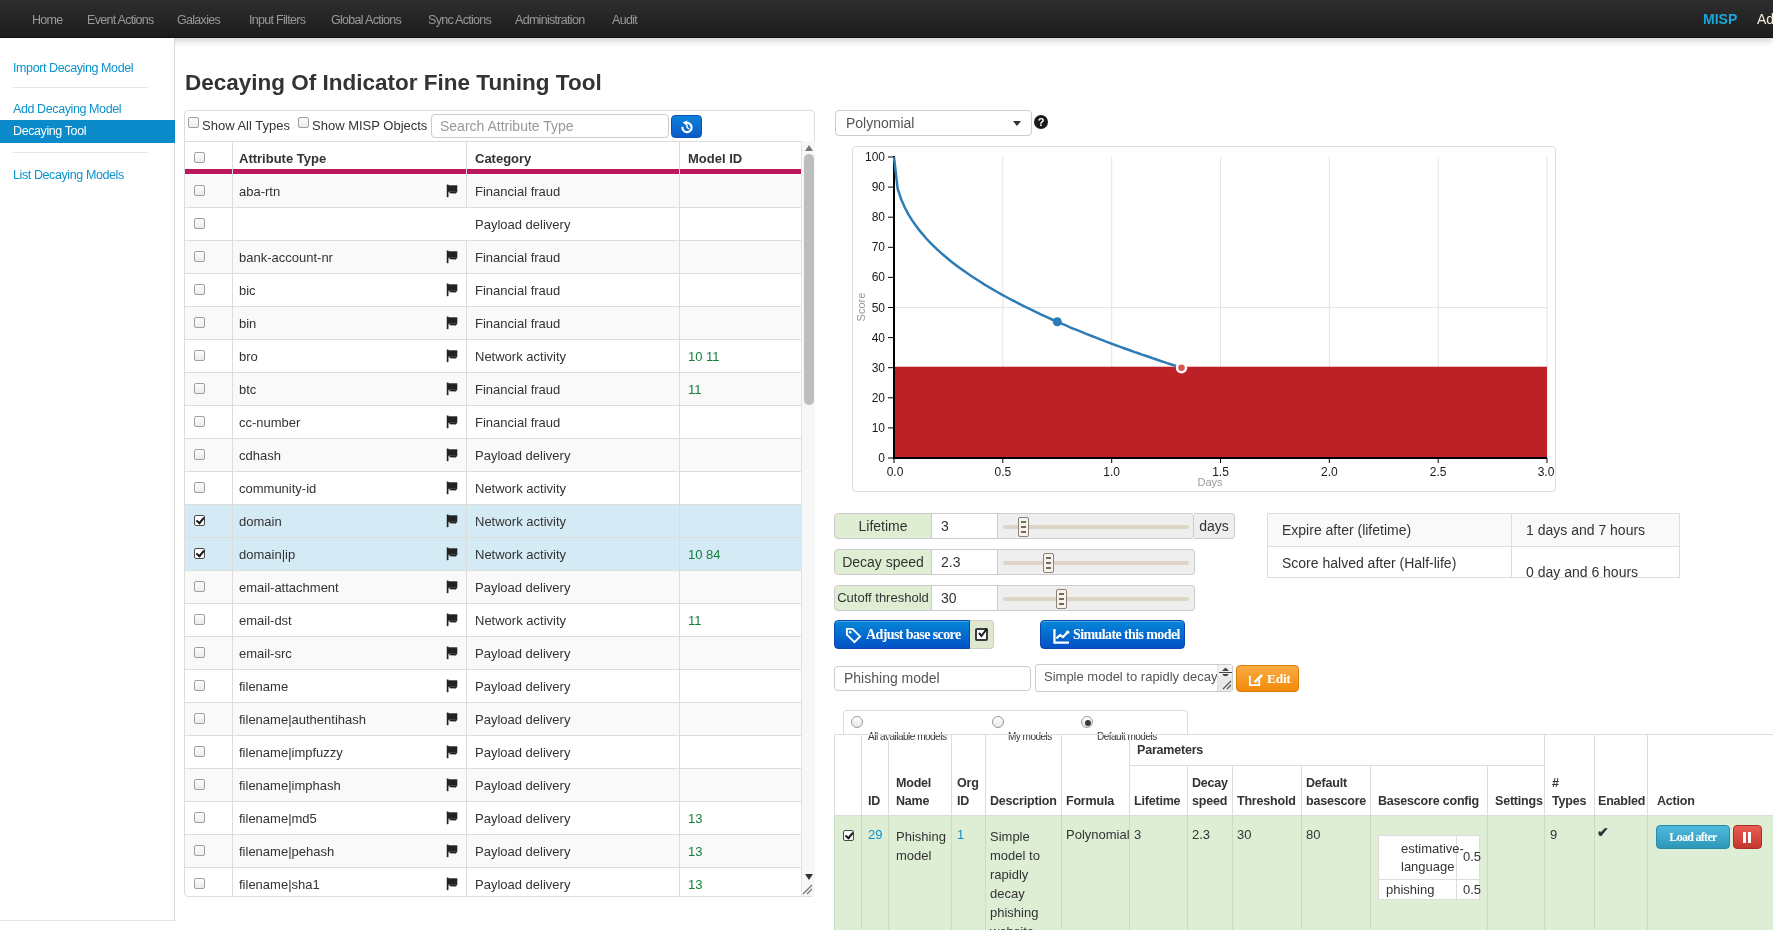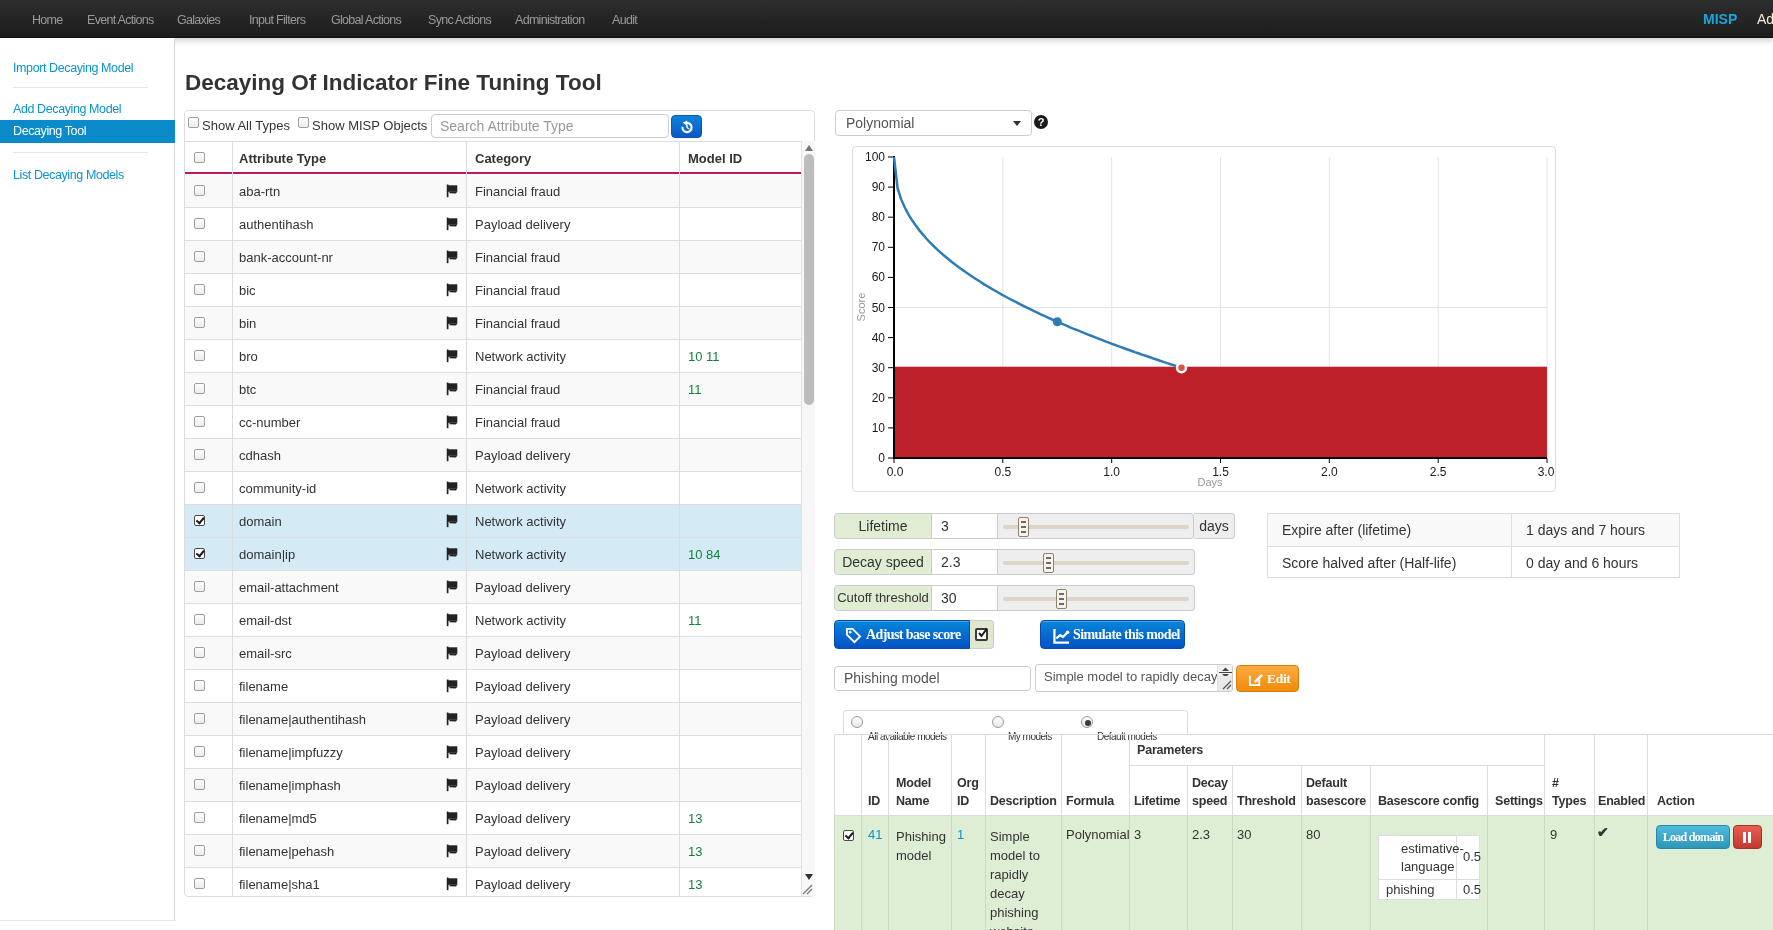--- a/index.html
+++ b/index.html
@@ -34,21 +34,21 @@
 .cb.checked:after { content:""; position:absolute; left:2px; top:2px; width:6px; height:3px; border-left:2px solid #1a1a1a; border-bottom:2px solid #1a1a1a; transform:rotate(-50deg) translateY(-1px); }
 #filterrow { position:absolute; left:0; top:0; width:629px; height:30px; font-size:13px; color:#333; }
 #filterrow .lbl { position:absolute; top:7px; }
 #searchbox { position:absolute; left:246px; top:3px; width:238px; height:24px; border:1px solid #ccc;
   border-radius:4px; font-size:14px; color:#999; padding-left:8px; line-height:22px; background:#fff;}
 #resetbtn { position:absolute; left:486px; top:4px; width:31px; height:23px; border:1px solid #0a53be;
   border-radius:4px; background:linear-gradient(#0f82d8,#0a58c8); text-align:center; }
 
 
 #atable { position:absolute; left:0; top:30px; width:616px; height:755px; overflow:hidden; font-size:13px; color:#333; }
-#atable .hrow { position:absolute; left:0; top:0; width:616px; height:33px; border-top:1px solid #ddd; border-bottom:2px solid #be185d; font-weight:bold; }
+#atable .hrow { position:absolute; left:0; top:0; width:616px; height:33px; border-top:1px solid #ddd; border-bottom:5px solid #be185d; font-weight:bold; }
 #atable .row { position:absolute; left:0; width:616px; height:33px; border-bottom:1px solid #ddd; }
 #atable .row.odd { background:#f9f9f9; }
 #atable .row.sel { background:#d4eaf5; }
 #atable .c1 { position:absolute; left:0; top:0; width:48px; height:33px; border-right:1px solid #ddd; }
 #atable .c1 .cb { position:absolute; left:9px; top:10px; }
 #atable .c2 { position:absolute; left:48px; top:0; width:234px; height:33px; border-right:1px solid #ddd; }
 #atable .c2 .tx { position:absolute; left:6px; top:9px; }
 #atable .c3 { position:absolute; left:282px; top:0; width:213px; height:33px; border-right:1px solid #ddd; }
 #atable .c3 .tx { position:absolute; left:8px; top:9px; }
 #atable .c4 { position:absolute; left:495px; top:0; width:121px; height:33px; }
@@ -214,28 +214,20 @@
           <div class="c3">
             <span class="tx">Financial fraud</span>
           </div>
           <div class="c4">
             <span class="tx"></span>
           </div>
         </div>
 <div class="row" style="top:67px">
           <div class="c1">
             <span class="cb"></span>
-          </div>
-          <div class="c2">
-            <span class="tx">authentihash</span>
-            <svg class="flagic" viewBox="0 0 13 14">
-              <path d="M1.6 0.5 L1.6 13.2" stroke="#222" stroke-width="1.7"></path>
-              <path d="M1.6 1.3 L11.3 1.3 L11.3 7.8 L1.6 7.8 Z" fill="#222"></path>
-              <path d="M3.5 7.8 L11.3 7.8 L9.8 9.6 L3.5 9.2 Z" fill="#222"></path>
-            </svg>
           </div>
           <div class="c3">
             <span class="tx">Payload delivery</span>
           </div>
           <div class="c4">
             <span class="tx"></span>
           </div>
         </div>
 <div class="row odd" style="top:100px">
           <div class="c1">
@@ -740,21 +732,21 @@
   </div>
 </div>
 
 <div id="infotable">
   <div class="r" style="top:0; background:#f9f9f9;">
     <span class="t" style="left:14px;">Expire after (lifetime)</span>
     <span class="t" style="left:258px;">1 days and 7 hours</span>
   </div>
   <div class="r" style="top:32px; border-top:1px solid #ddd;">
     <span class="t" style="left:14px;">Score halved after (Half-life)</span>
-    <span class="t" style="left:258px;">0 day and 6 hours</span>
+    <span class="t" style="left:258px;margin-top:9px;">0 day and 6 hours</span>
   </div>
   <div class="cdiv"></div>
 </div>
 
 <div class="bbtn" id="btn-adjust">
   <svg width="17" height="17" viewBox="0 0 18 18" style="position:absolute;left:10px;top:6px;">
     <path d="M2 2 L8 2 L16 10 L10 16 L2 8 Z" fill="none" stroke="#fff" stroke-width="2"></path>
     <circle cx="5.5" cy="5.5" r="1.4" fill="#fff"></circle>
   </svg>
   <span style="position:absolute;left:31px;top:6px;">Adjust base score</span>
@@ -848,37 +840,37 @@
 <div class="vb" style="left:295px; top:82px; height:114px; background:#c9dcc0;"></div>
 <div class="vb" style="left:353px; top:82px; height:114px; background:#c9dcc0;"></div>
 <div class="vb" style="left:398px; top:82px; height:114px; background:#c9dcc0;"></div>
 <div class="vb" style="left:467px; top:82px; height:114px; background:#c9dcc0;"></div>
 <div class="vb" style="left:536px; top:82px; height:114px; background:#c9dcc0;"></div>
 <div class="vb" style="left:653px; top:82px; height:114px; background:#c9dcc0;"></div>
 <div class="vb" style="left:710px; top:82px; height:114px; background:#c9dcc0;"></div>
 <div class="vb" style="left:760px; top:82px; height:114px; background:#c9dcc0;"></div>
 <div class="vb" style="left:813px; top:82px; height:114px; background:#c9dcc0;"></div>
 <span class="cb checked" style="position:absolute; left:9px; top:96px;"></span>
-<a class="t" style="left:34px; top:93px;">41</a>
+<a class="t" style="left:34px; top:93px;">29</a>
 <span class="t" style="left:62px; top:93px; width:50px; line-height:19px;">Phishing model</span>
 <a class="t" style="left:123px; top:93px;">1</a>
 <span class="t" style="left:156px; top:93px; width:62px; line-height:19px;">Simple model to rapidly decay phishing website.</span>
 <span class="t" style="left:232px; top:93px;">Polynomial</span>
 <span class="t" style="left:300px; top:93px;">3</span>
 <span class="t" style="left:358px; top:93px;">2.3</span>
 <span class="t" style="left:403px; top:93px;">30</span>
 <span class="t" style="left:472px; top:93px;">80</span>
 <div class="nested">
         <div class="h"></div>
         <div class="v"></div>
 <span class="t" style="left:22px; top:4px; width:66px; line-height:18px;">estimative-language</span>
 <span class="t" style="left:84px; top:13px;">0.5</span>
 <span class="t" style="left:7px; top:46px;">phishing</span>
 <span class="t" style="left:84px; top:46px;">0.5</span>
       </div>
 <span class="t" style="left:716px; top:93px;">9</span>
 <span class="t" style="left:763px; top:90px; font-size:14px; font-weight:bold;">✔</span>
-<div id="btn-load">Load domain</div>
+<div id="btn-load">Load after</div>
 <div id="btn-pause"></div>
 </div>
 
 <div style="position:absolute;left:0;top:920px;width:176px;height:1px;background:#e5e5e5;"></div>
 </div>
 
 </body></html>

